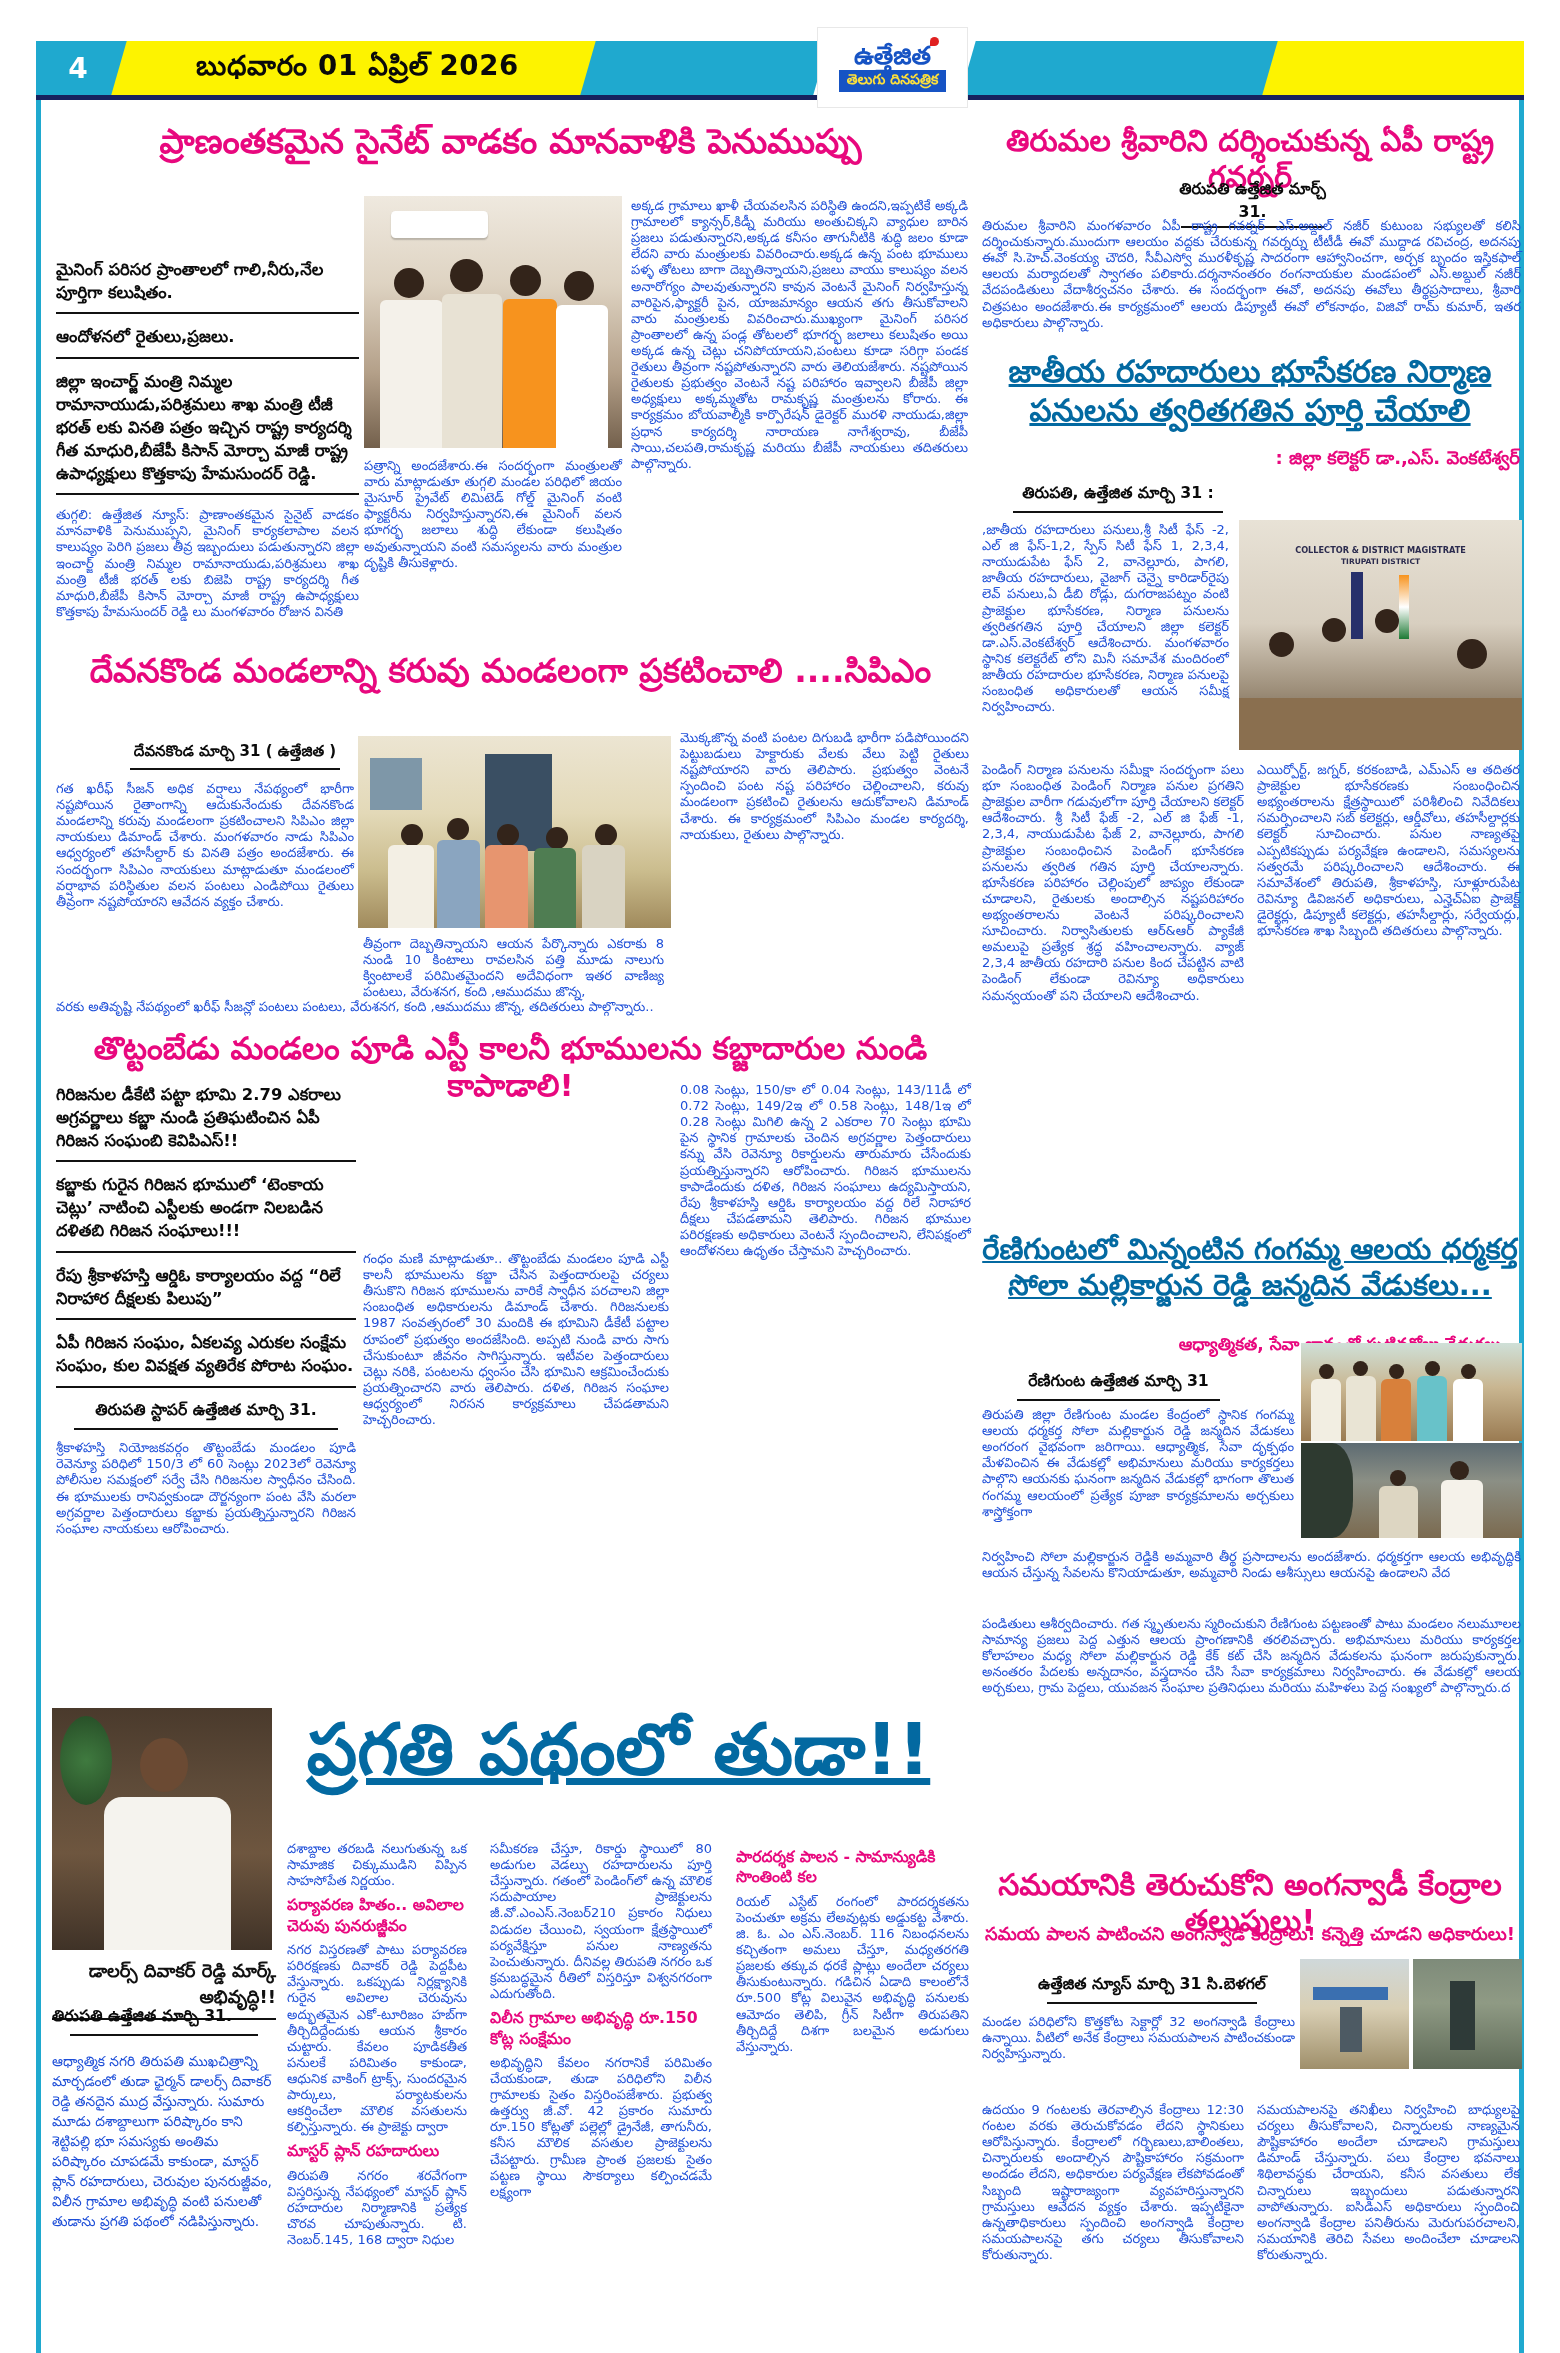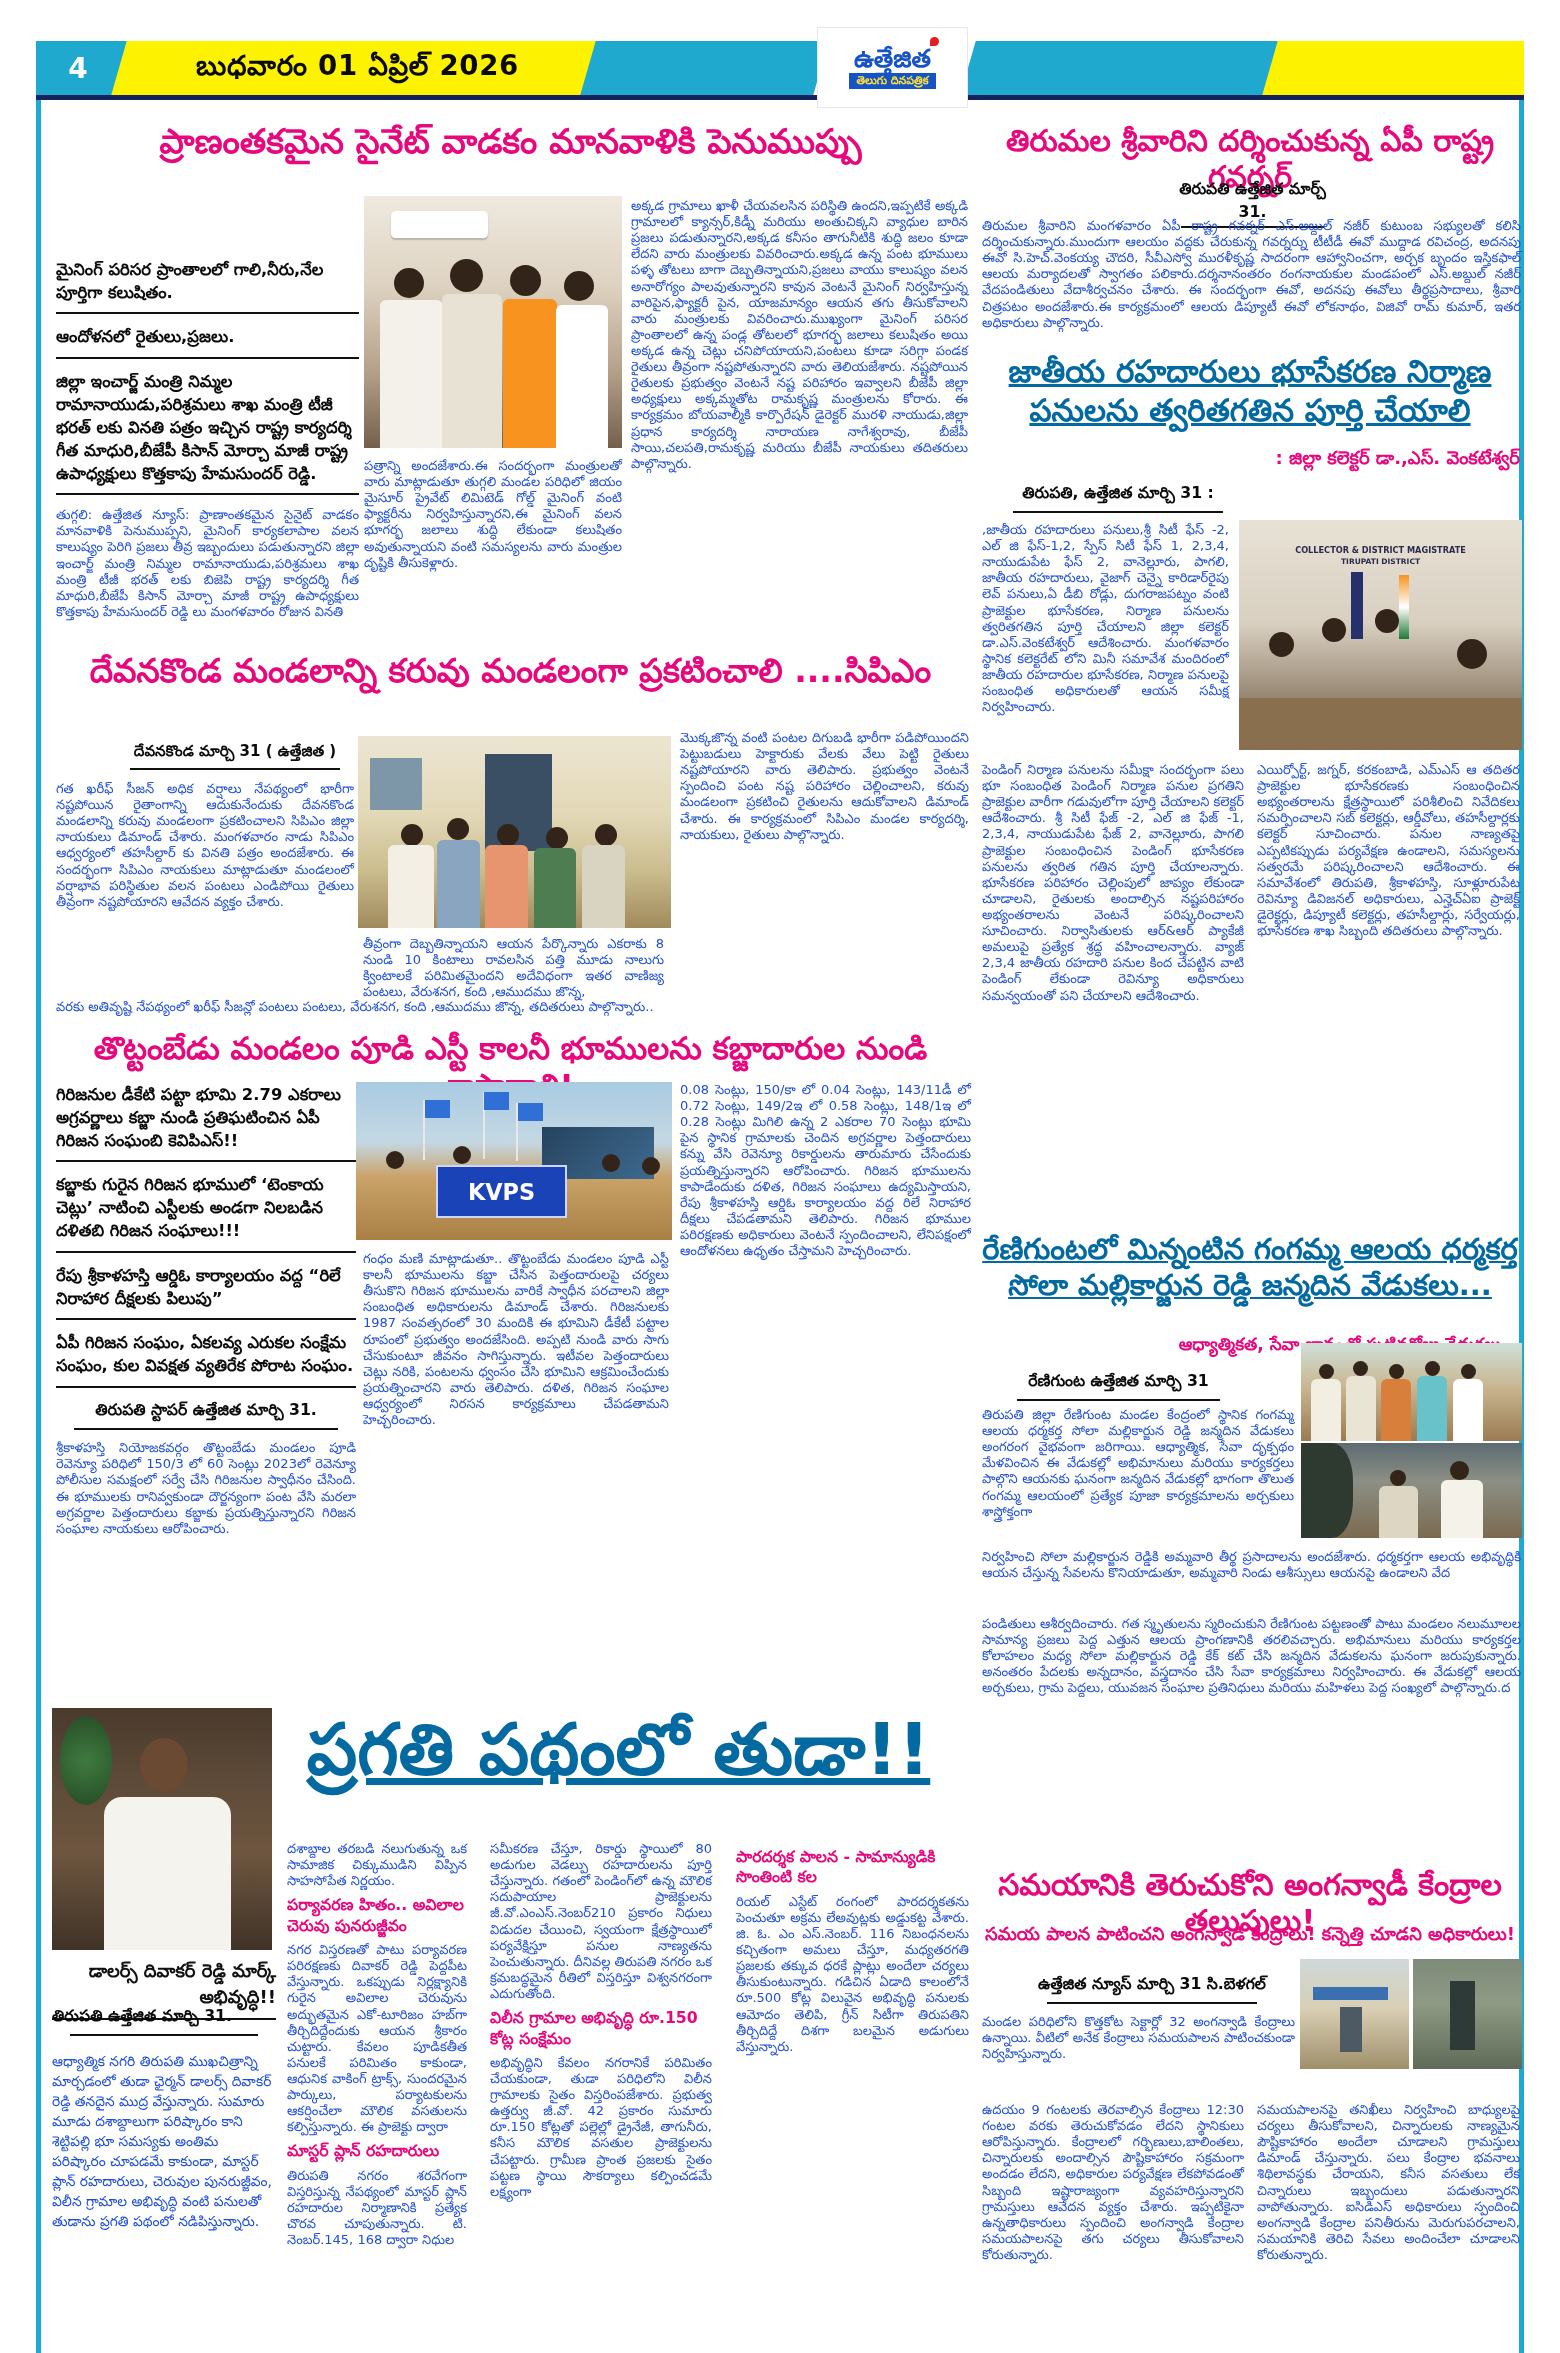--- a/index.html
+++ b/index.html
@@ -12,21 +12,21 @@
   .seg-inner{transform:skewX(16deg);display:flex;align-items:center;justify-content:center;height:100%;}
   .cyan{background:#1fa9cf;}
   .yellow{background:#fdf300;}
   .navy-rule{position:absolute;left:36px;top:95px;width:1488px;height:5.2px;background:#17215e;}
   .sidebar{position:absolute;top:100px;width:5.2px;height:2254px;background:#1fa9cf;}
   .pageno{color:#fff;font-size:28px;font-weight:bold;}
   .dateTxt{color:#0a0a0a;font-size:27.6px;font-weight:bold;letter-spacing:0.7px;}
   .logo-box{position:absolute;left:817px;top:27px;width:149px;height:79px;background:#fff;border:0.7px solid #e8e8e8;
             display:flex;flex-direction:column;align-items:center;justify-content:center;z-index:5;}
   .logo-title{color:#1653c4;font-size:25px;font-weight:bold;line-height:1;}
-  .logo-strip{background:#1653c4;color:#ffe13a;font-size:11px;font-weight:bold;padding:0.7px 7.5px;margin-top:2.2px;}
+  .logo-strip{background:#1653c4;color:#ffe13a;font-size:14px;font-weight:bold;padding:0.7px 7.5px;margin-top:2.2px;}
   .logo-bird{width:9px;height:9px;background:#e02020;border-radius:50% 50% 50% 0;position:absolute;right:28px;top:9px;}
   
   .hpink{color:#e8087e;font-weight:bold;text-align:center;line-height:1.2;}
   .hblack{color:#0369a1;font-weight:bold;text-align:center;line-height:1.25;text-decoration:underline;}
   .body{font-size:13px;line-height:1.24;text-align:justify;color:#1d4ed8;}
   .sub{font-size:16.4px;font-weight:bold;line-height:1.4;color:#0b0b0b;border-bottom:2.2px solid #111;
        padding-bottom:7.5px;margin-bottom:12px;text-align:left;}
   .dl{font-size:15.7px;font-weight:bold;text-align:center;color:#0b0b0b;}
   .dl::after{content:"";display:block;border-bottom:2.2px solid #111;margin:5.2px 18px 0 18px;}
   .byline{color:#e8087e;font-weight:bold;font-size:18px;text-align:right;}
@@ -132,34 +132,20 @@
 
   <div class="abs hpink" style="left:52px;top:1030px;width:917px;font-size:31px;">తొట్టంబేడు మండలం పూడి ఎస్టీ కాలనీ భూములను కబ్జాదారుల నుండి కాపాడాలి!</div>
   <div class="abs" style="left:56px;top:1084px;width:300px;">
     <div class="sub">గిరిజనుల డీకేటి పట్టా భూమి 2.79 ఎకరాలు అగ్రవర్ణాలు కబ్జా నుండి ప్రతిఘటించిన ఏపీ గిరిజన సంఘంబి కెవిపిఎస్!!</div>
     <div class="sub">కబ్జాకు గురైన గిరిజన భూములో ‘టెంకాయ చెట్లు’ నాటించి ఎస్టీలకు అండగా నిలబడిన దళితబి గిరిజన సంఘాలు!!!</div>
     <div class="sub">రేపు శ్రీకాళహస్తి ఆర్డిఓ కార్యాలయం వద్ద “రిలే నిరాహార దీక్షలకు పిలుపు”</div>
     <div class="sub">ఏపీ గిరిజన సంఘం, ఏకలవ్య ఎరుకల సంక్షేమ సంఘం, కుల వివక్షత వ్యతిరేక పోరాట సంఘం.</div>
     <div class="dl" style="margin-bottom:10.4px;">తిరుపతి స్టాపర్ ఉత్తేజిత మార్చి 31.</div>
     <div class="body">శ్రీకాళహస్తి నియోజకవర్గం తొట్టంబేడు మండలం పూడి రెవెన్యూ పరిధిలో 150/3 లో 60 సెంట్లు 2023లో రెవెన్యూ పోలీసుల సమక్షంలో సర్వే చేసి గిరిజనుల స్వాధీనం చేసింది. ఈ భూములకు రానివ్వకుండా దౌర్జన్యంగా పంట వేసి మరలా అగ్రవర్ణాల పెత్తందారులు కబ్జాకు ప్రయత్నిస్తున్నారని గిరిజన సంఘాల నాయకులు ఆరోపించారు.</div>
   </div>
-  <div class="ph" style="left:356px;top:1082px;width:316px;height:158px;background:linear-gradient(180deg,#a9cbe2 0%,#c4d8e4 38%,#c9a369 60%,#a97f44 100%);">
-    <div class="abs" style="left:186px;top:45px;width:112px;height:52px;background:linear-gradient(135deg,#26435f,#3e6a8e);"></div>
-    <div class="pole" style="left:67px;top:18px;height:60px;"></div>
-    <div class="pole" style="left:127px;top:10.4px;height:67px;"></div>
-    <div class="pole" style="left:160px;top:21px;height:58px;"></div>
-    <div class="flag" style="left:69px;top:18px;"></div>
-    <div class="flag" style="left:128px;top:10.4px;"></div>
-    <div class="flag" style="left:162px;top:21px;"></div>
-    <div class="head-dot" style="left:30px;top:69px;width:18px;height:18px;"></div>
-    <div class="head-dot" style="left:97px;top:64px;width:18px;height:18px;"></div>
-    <div class="head-dot" style="left:246px;top:72px;width:18px;height:18px;"></div>
-    <div class="head-dot" style="left:286px;top:75px;width:18px;height:18px;"></div>
-    <div class="kvps" style="left:80px;top:83px;width:127px;height:49px;font-size:22.4px;">KVPS</div>
-  </div>
   <div class="abs body" style="left:363px;top:1251px;width:306px;">గంధం మణి మాట్లాడుతూ.. తొట్టంబేడు మండలం పూడి ఎస్టీ కాలనీ భూములను కబ్జా చేసిన పెత్తందారులపై చర్యలు తీసుకొని గిరిజన భూములను వారికే స్వాధీన పరచాలని జిల్లా సంబంధిత అధికారులను డిమాండ్ చేశారు. గిరిజనులకు 1987 సంవత్సరంలో 30 మందికి ఈ భూమిని డీకేటీ పట్టాల రూపంలో ప్రభుత్వం అందజేసింది. అప్పటి నుండి వారు సాగు చేసుకుంటూ జీవనం సాగిస్తున్నారు. ఇటీవల పెత్తందారులు చెట్లు నరికి, పంటలను ధ్వంసం చేసి భూమిని ఆక్రమించేందుకు ప్రయత్నించారని వారు తెలిపారు. దళిత, గిరిజన సంఘాల ఆధ్వర్యంలో నిరసన కార్యక్రమాలు చేపడతామని హెచ్చరించారు.</div>
   <div class="abs body" style="left:680px;top:1082px;width:291px;">0.08 సెంట్లు, 150/కా లో 0.04 సెంట్లు, 143/11డీ లో 0.72 సెంట్లు, 149/2ఇ లో 0.58 సెంట్లు, 148/1ఇ లో 0.28 సెంట్లు మిగిలి ఉన్న 2 ఎకరాల 70 సెంట్లు భూమి పైన స్థానిక గ్రామాలకు చెందిన అగ్రవర్ణాల పెత్తందారులు కన్ను వేసి రెవెన్యూ రికార్డులను తారుమారు చేసేందుకు ప్రయత్నిస్తున్నారని ఆరోపించారు. గిరిజన భూములను కాపాడేందుకు దళిత, గిరిజన సంఘాలు ఉద్యమిస్తాయని, రేపు శ్రీకాళహస్తి ఆర్డిఓ కార్యాలయం వద్ద రిలే నిరాహార దీక్షలు చేపడతామని తెలిపారు. గిరిజన భూముల పరిరక్షణకు అధికారులు వెంటనే స్పందించాలని, లేనిపక్షంలో ఆందోళనలు ఉధృతం చేస్తామని హెచ్చరించారు.</div>
 
   <div class="abs hblack" style="left:980px;top:1231px;width:540px;font-size:29px;">రేణిగుంటలో మిన్నంటిన గంగమ్మ ఆలయ ధర్మకర్త సోలా మల్లికార్జున రెడ్డి జన్మదిన వేడుకలు...</div>
   <div class="abs byline" style="left:1163px;top:1334px;width:358px;font-size:17px;">ఆధ్యాత్మికత, సేవా భావంతో పుట్టినరోజు వేడుకలు...</div>
   <div class="abs dl" style="left:999px;top:1371px;width:239px;">రేణిగుంట ఉత్తేజిత మార్చి 31</div>
   <div class="ph" style="left:1301px;top:1343px;width:221px;height:98px;background:linear-gradient(180deg,#cfe0d8 0%,#c9b691 45%,#9a7b52 100%);">
     <div class="head-dot" style="left:18px;top:21px;width:15px;height:15px;"></div>
     <div class="head-dot" style="left:52px;top:18px;width:15px;height:15px;"></div>
     <div class="head-dot" style="left:88px;top:21px;width:15px;height:15px;"></div>

